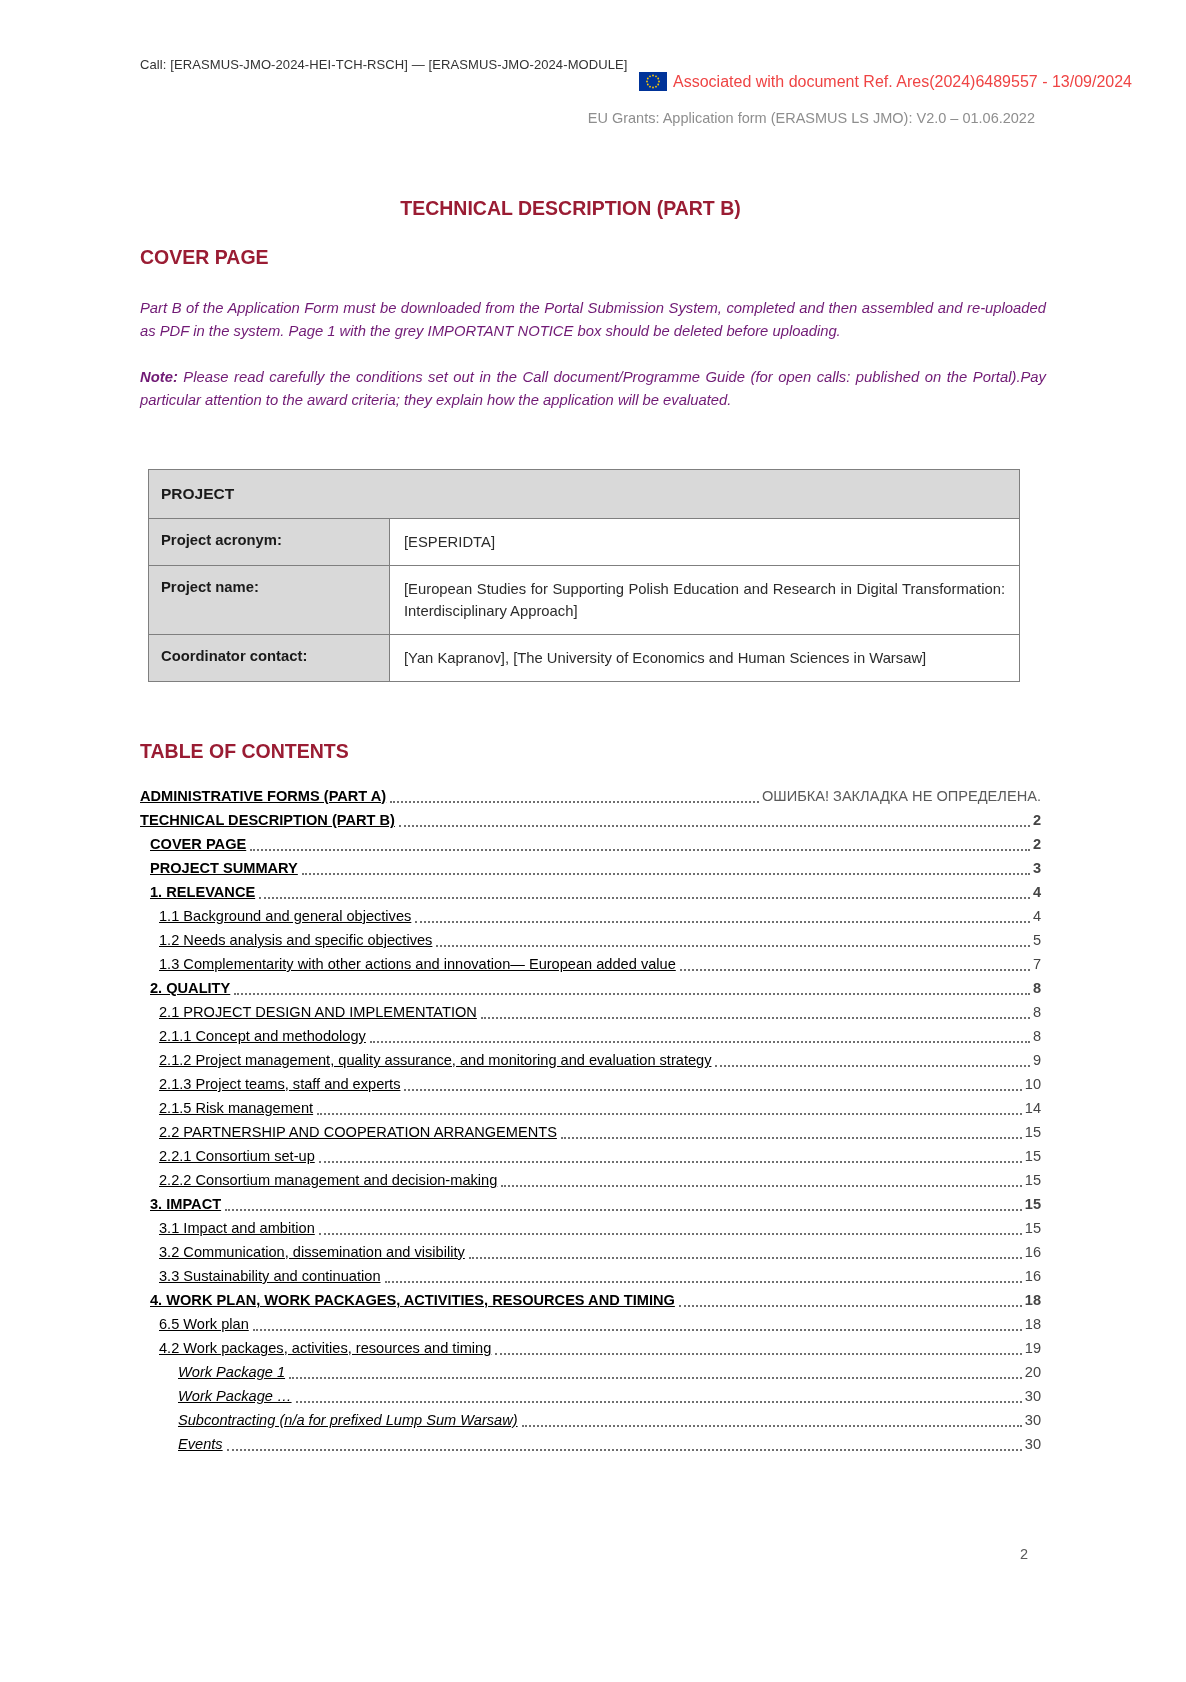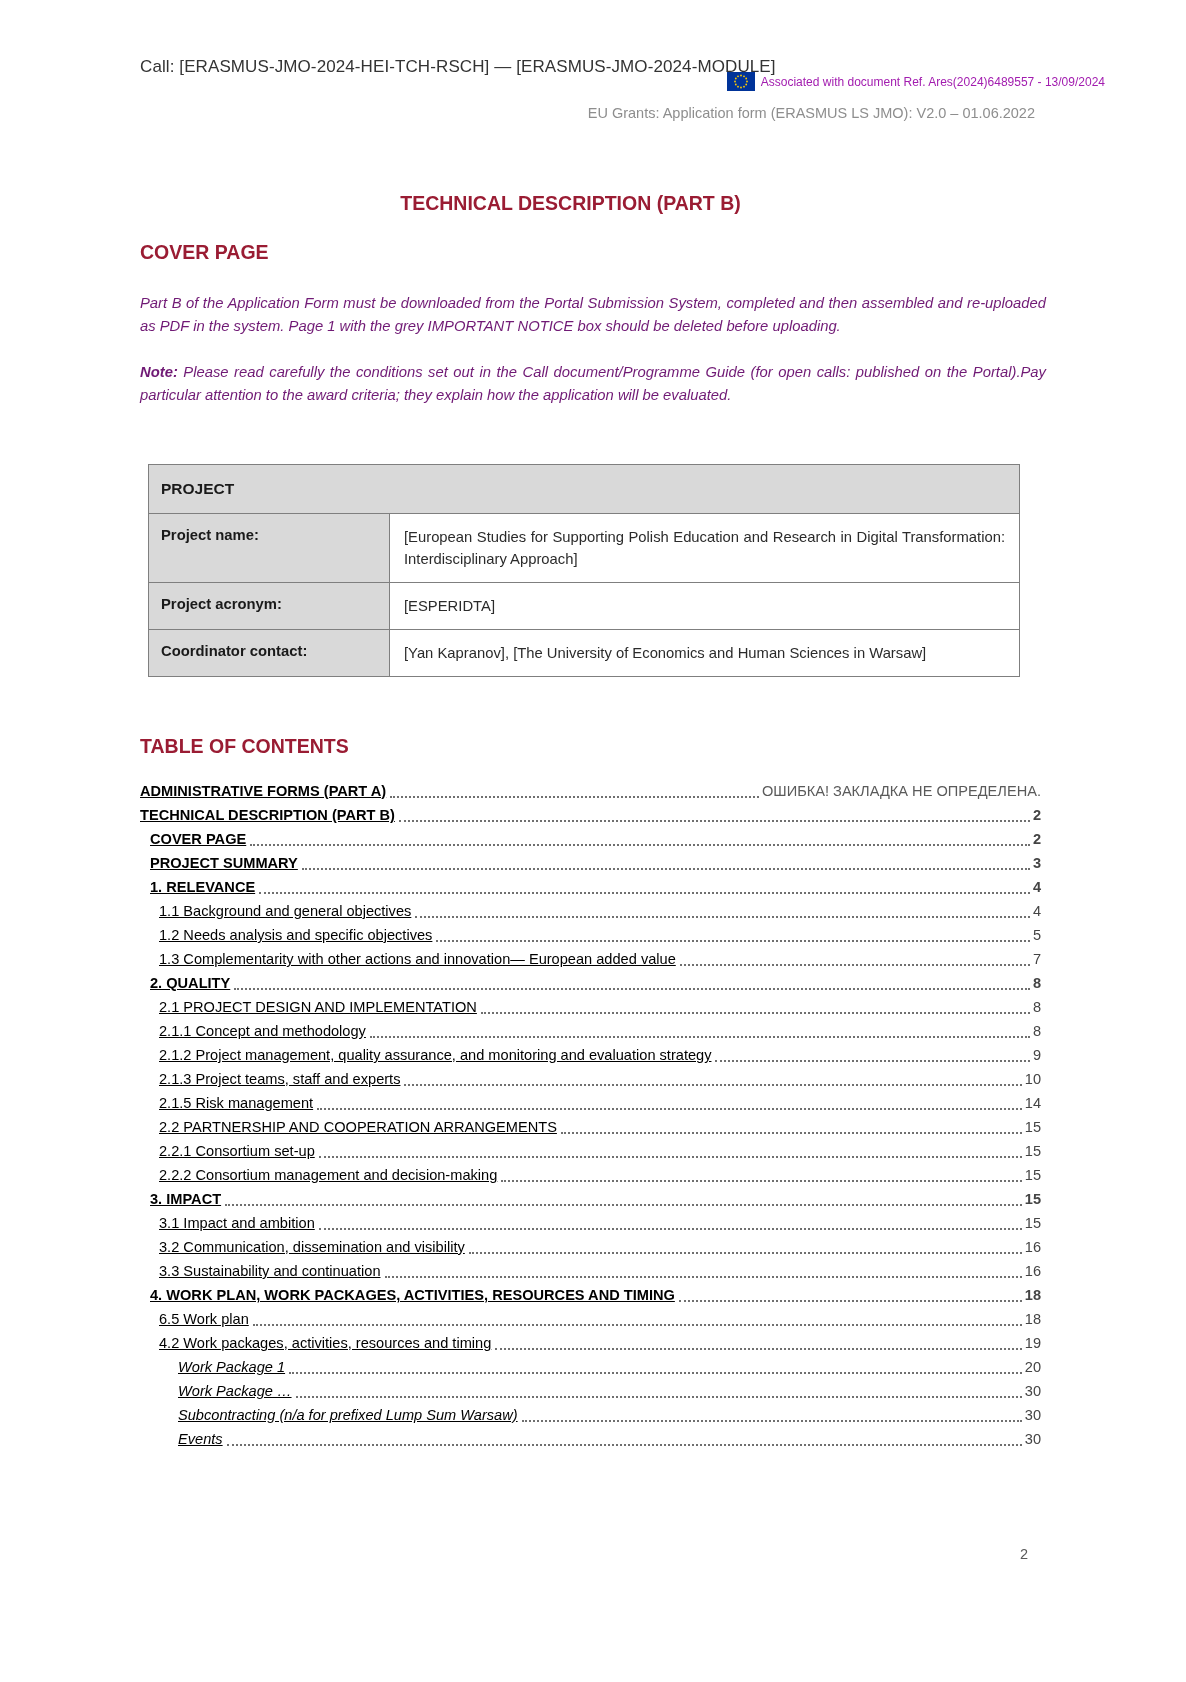--- a/index.html
+++ b/index.html
@@ -6,29 +6,29 @@
   body {
     width: 1186px; height: 1682px;
     background: #ffffff;
     font-family: "Liberation Sans", sans-serif;
     position: relative;
     color: #1f1f1f;
   }
   .content { padding: 57px 140px 0 140px; }
 
   
-  .call-line { font-size: 17px; color: #333; letter-spacing: 0.1px; }
+  .call-line { font-size: 13px; color: #333; letter-spacing: 0.1px; }
   .stamp {
-    position: absolute; top: 72px; right: 81px;
+    position: absolute; top: 72px; right: 54px;
     display: flex; align-items: center; gap: 6px;
-    font-size: 12px; color: #a21caf; white-space: nowrap;
+    font-size: 16px; color: #ef4444; white-space: nowrap;
   }
   .eu-flag { width: 28px; height: 19px; display: block; }
   .version-line {
-    margin-top: 28px; text-align: right; padding-right: 11px;
+    margin-top: 38px; text-align: right; padding-right: 11px;
     font-size: 14.5px; color: #8e8e8e;
   }
 
   
   .doc-title {
     margin: 71px 0 0 0; text-align: center; padding-right: 45px;
     font-size: 19.5px; font-weight: bold; color: #9a1c33;
   }
   .section-heading {
     margin: 26px 0 0 0; font-size: 19.5px; font-weight: bold; color: #9a1c33;
@@ -131,27 +131,27 @@
 
   <table class="project-table">
     <thead>
       <tr>
         <th class="pt-header" colspan="2">PROJECT</th>
       </tr>
     </thead>
     <tbody>
 
         <tr>
+          <td class="pt-label">Project acronym:</td>
+          <td class="pt-value">[ESPERIDTA]</td>
+        </tr>
+
+        <tr>
           <td class="pt-label">Project name:</td>
           <td class="pt-value">[European Studies for Supporting Polish Education and Research in Digital Transformation: Interdisciplinary Approach]</td>
-        </tr>
-
-        <tr>
-          <td class="pt-label">Project acronym:</td>
-          <td class="pt-value">[ESPERIDTA]</td>
         </tr>
 
         <tr>
           <td class="pt-label">Coordinator contact:</td>
           <td class="pt-value">[Yan Kapranov], [The University of Economics and Human Sciences in Warsaw]</td>
         </tr>
       </tbody>
   </table>
 
   <div class="section-heading toc-heading">TABLE OF CONTENTS</div>

